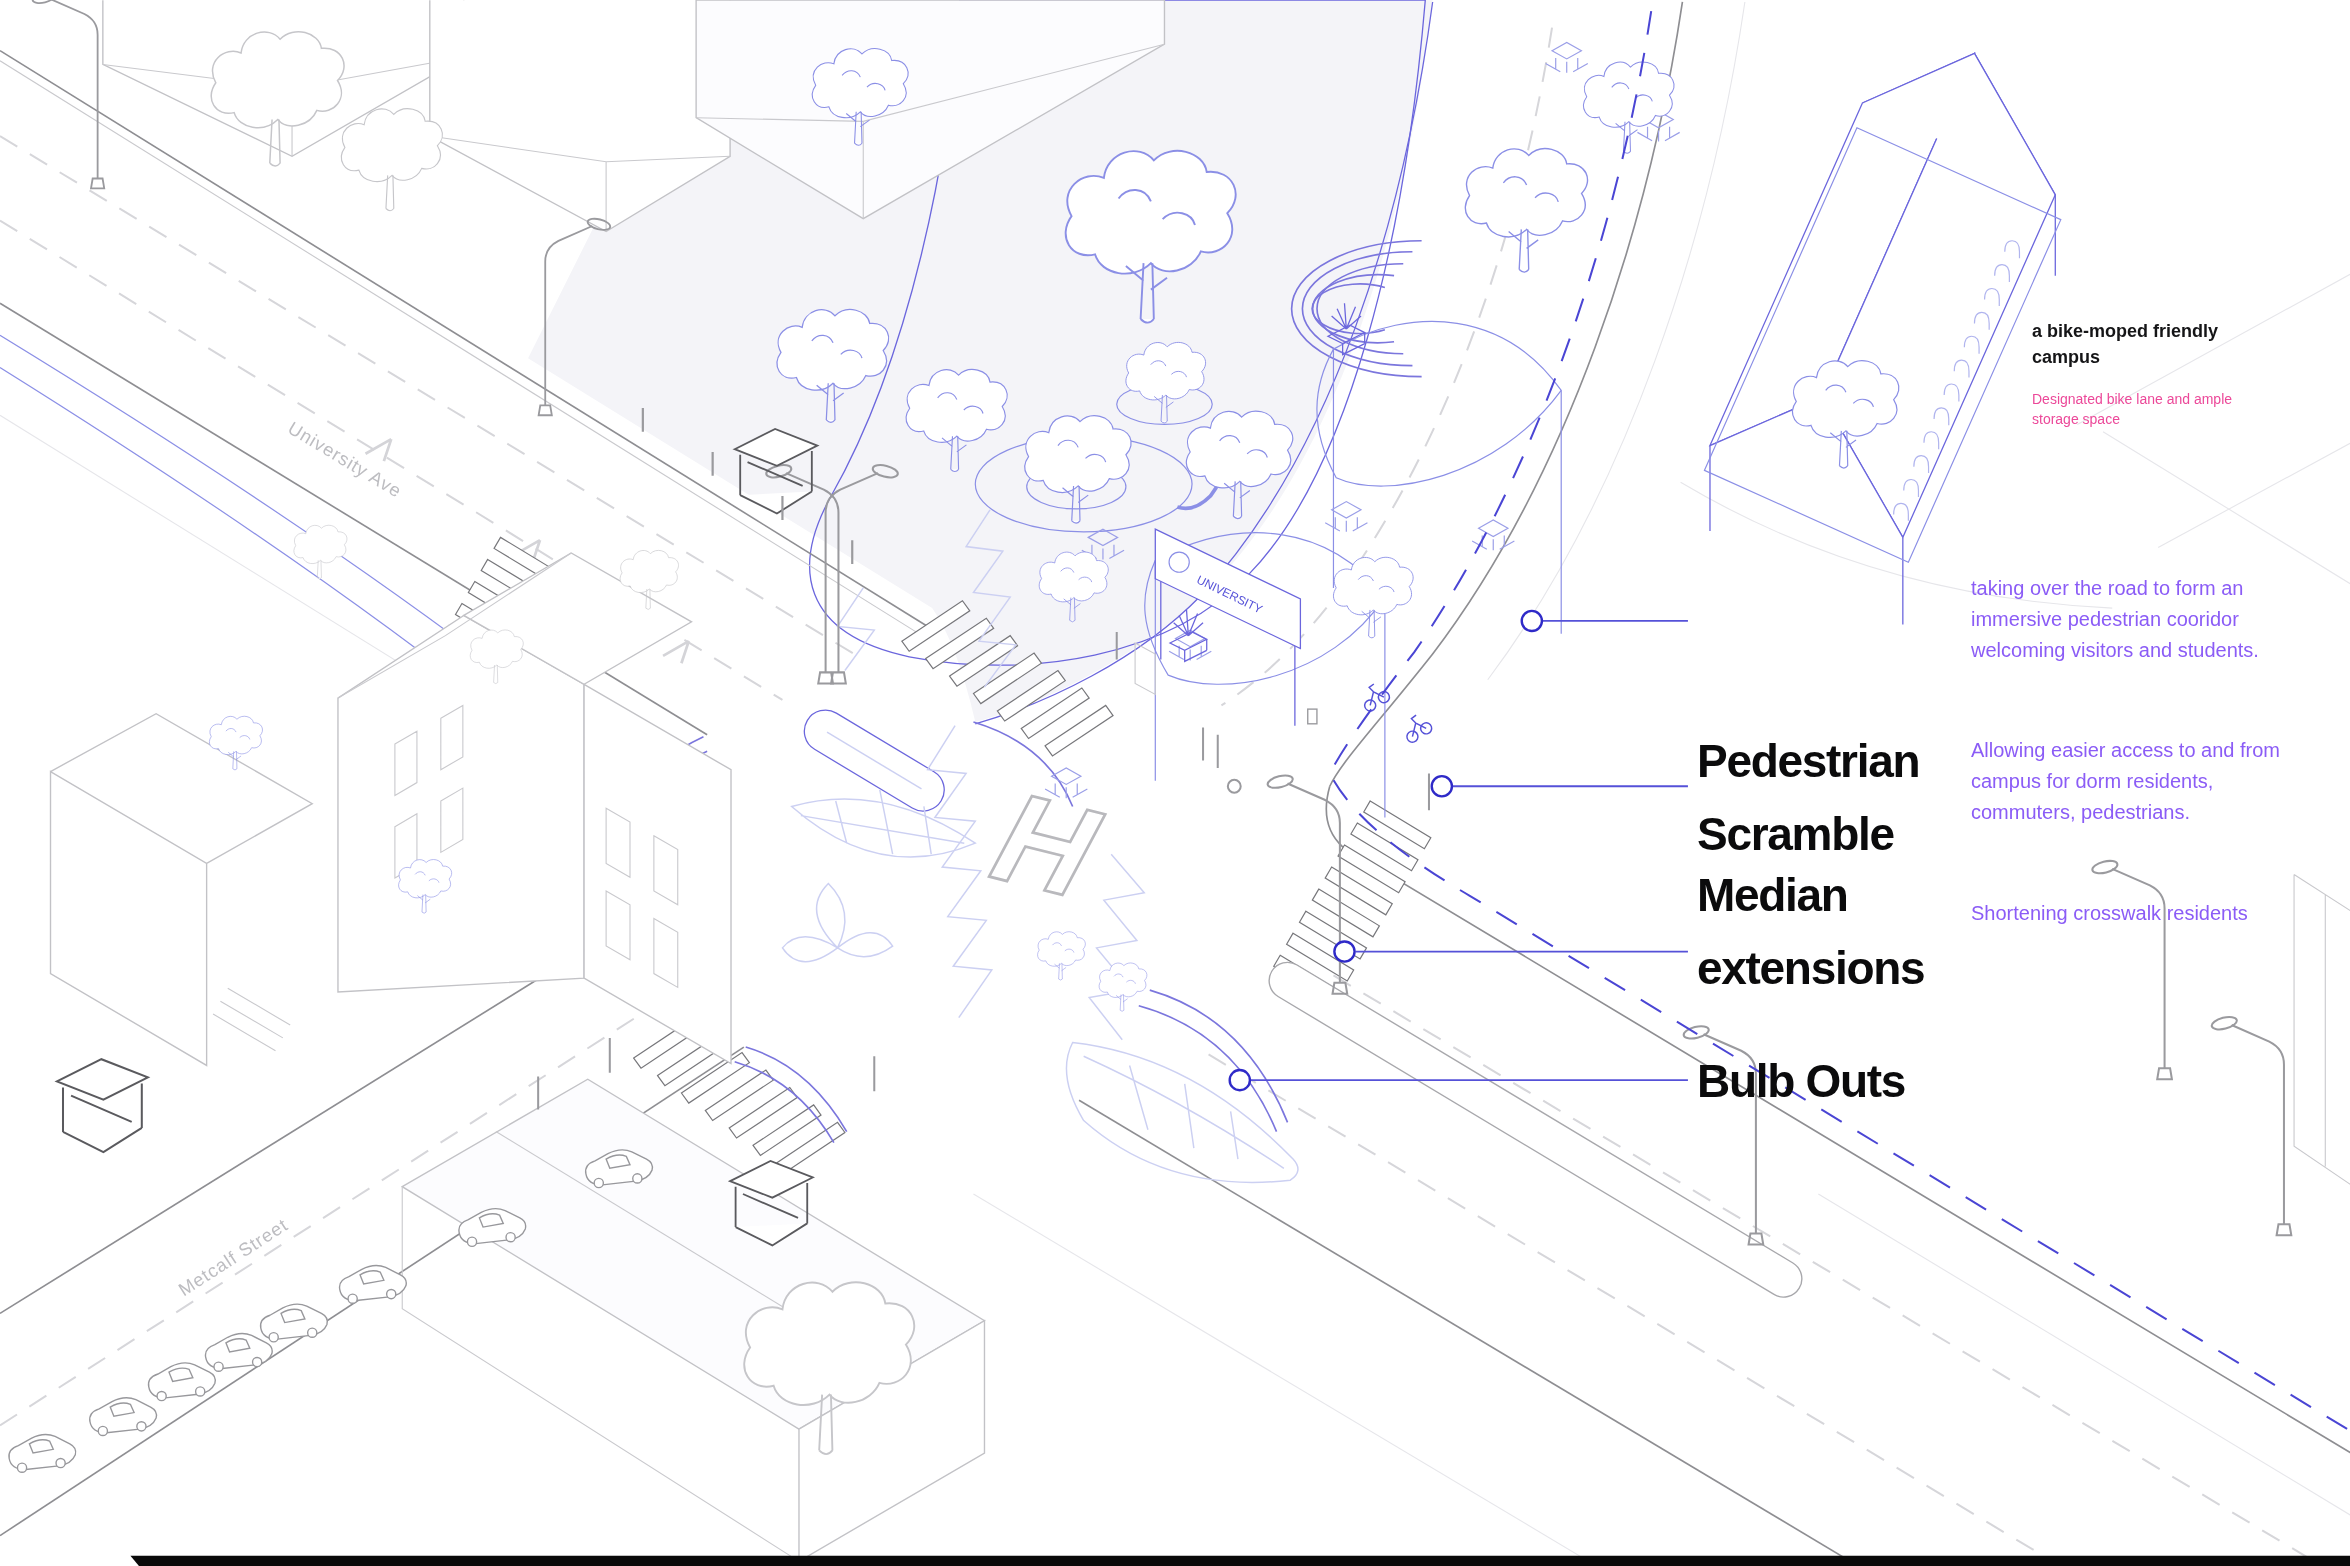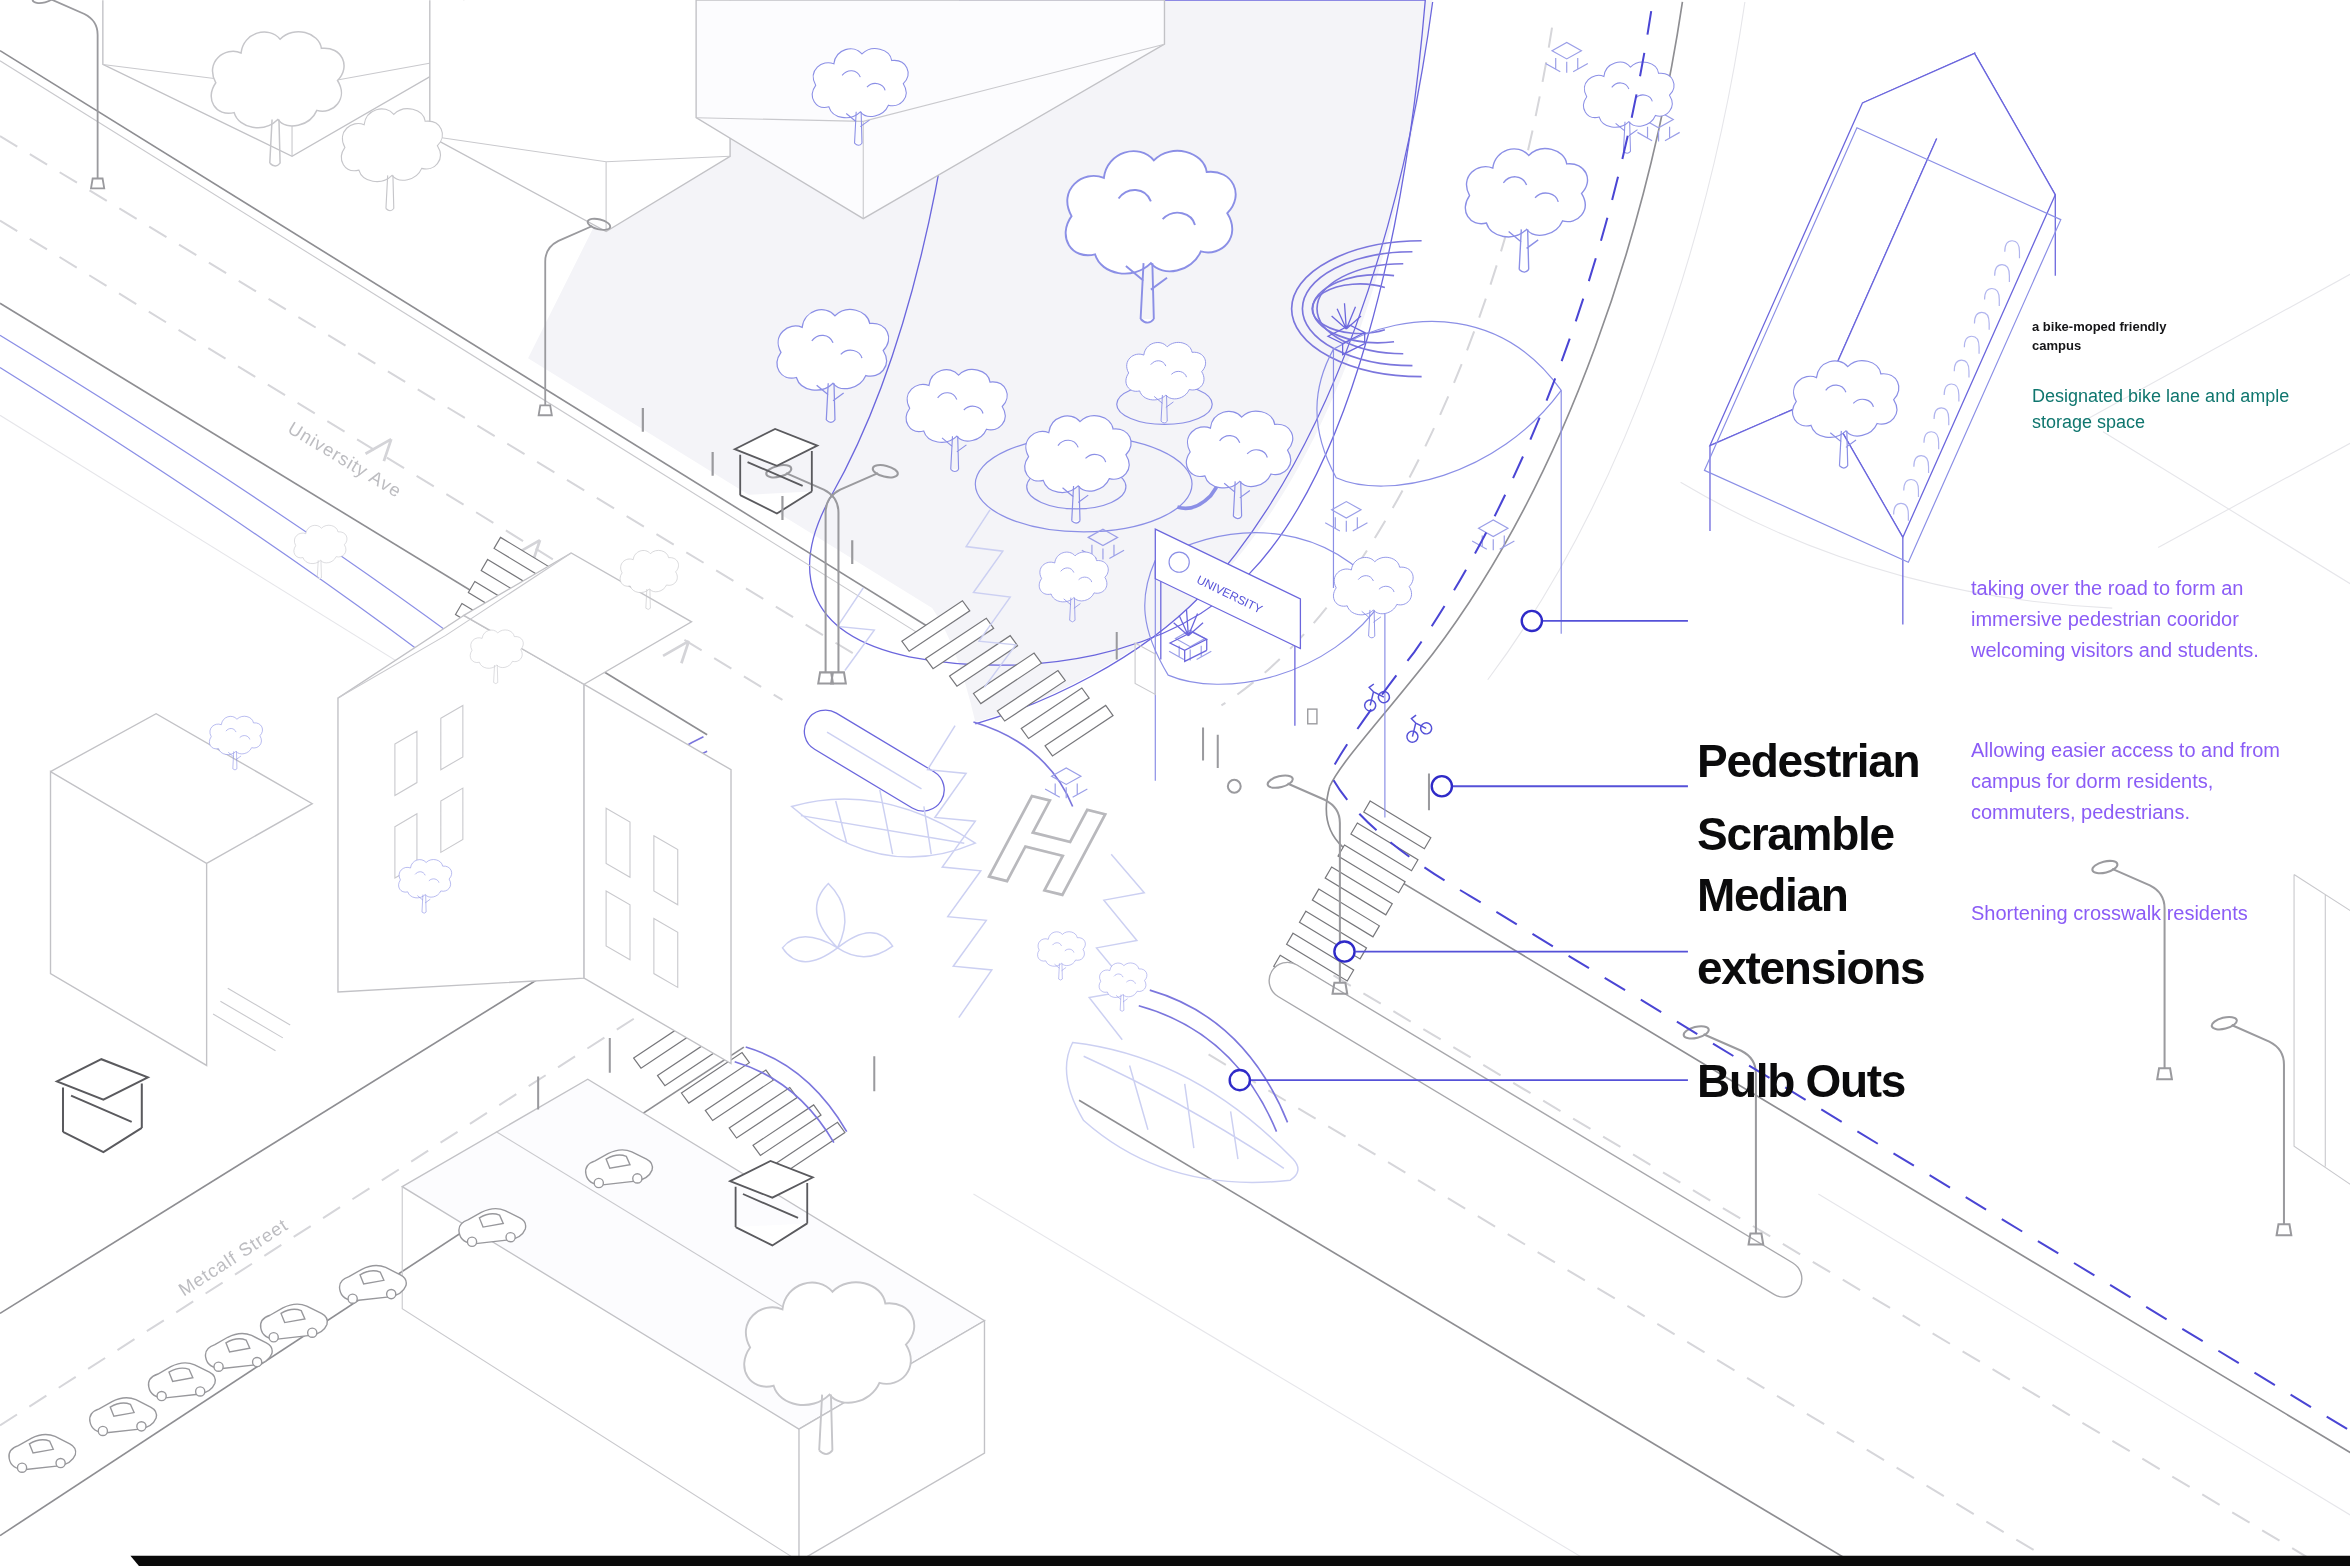--- a/index.html
+++ b/index.html
@@ -6,22 +6,22 @@
   body{width:2351px;height:1567px;position:relative;background:#fff;overflow:hidden;
        font-family:"Liberation Sans",sans-serif;}
   #scene{position:absolute;inset:0}
   svg{position:absolute;left:0;top:0}
   .callout{position:absolute;left:1697px}
   .callout-title{font-size:46px;font-weight:700;line-height:1.58;letter-spacing:-1.3px;
                  color:#0b0b0c;white-space:pre-line}
   .callout-desc{position:absolute;left:1971px;width:349px;font-size:20px;line-height:1.55;
                 color:#8b5cf6;white-space:pre-line}
   .note{position:absolute;left:2032px;top:318px;width:303px}
-  .note-title{font-weight:700;font-size:13px;line-height:1.45;color:#151517;white-space:pre-line}
-  .note-body{font-size:18px;line-height:1.45;color:#0f766e;white-space:pre-line;margin-top:27px}
+  .note-title{font-weight:700;font-size:18px;line-height:1.45;color:#151517;white-space:pre-line}
+  .note-body{font-size:14px;line-height:1.45;color:#ec4899;white-space:pre-line;margin-top:19px}
 
   
   .rd{stroke:#8e8e92;stroke-width:1.8;fill:none}
   .rd2{stroke:#c9c9cd;stroke-width:1.2;fill:none}
   .dash{stroke:#d6d6da;stroke-width:2.2;fill:none;stroke-dasharray:22 16}
   .faint{stroke:#e6e6ea;stroke-width:1.2;fill:none}
   .bld{stroke:#c2c2c6;stroke-width:1.5;fill:#ffffff}
   .bldf{stroke:#c2c2c6;stroke-width:1.5;fill:#fcfcfe}
   .blu{stroke:#6b66dd;stroke-width:1.4;fill:none}
   .bluf{stroke:#6b66dd;stroke-width:1.4;fill:#ffffff}

